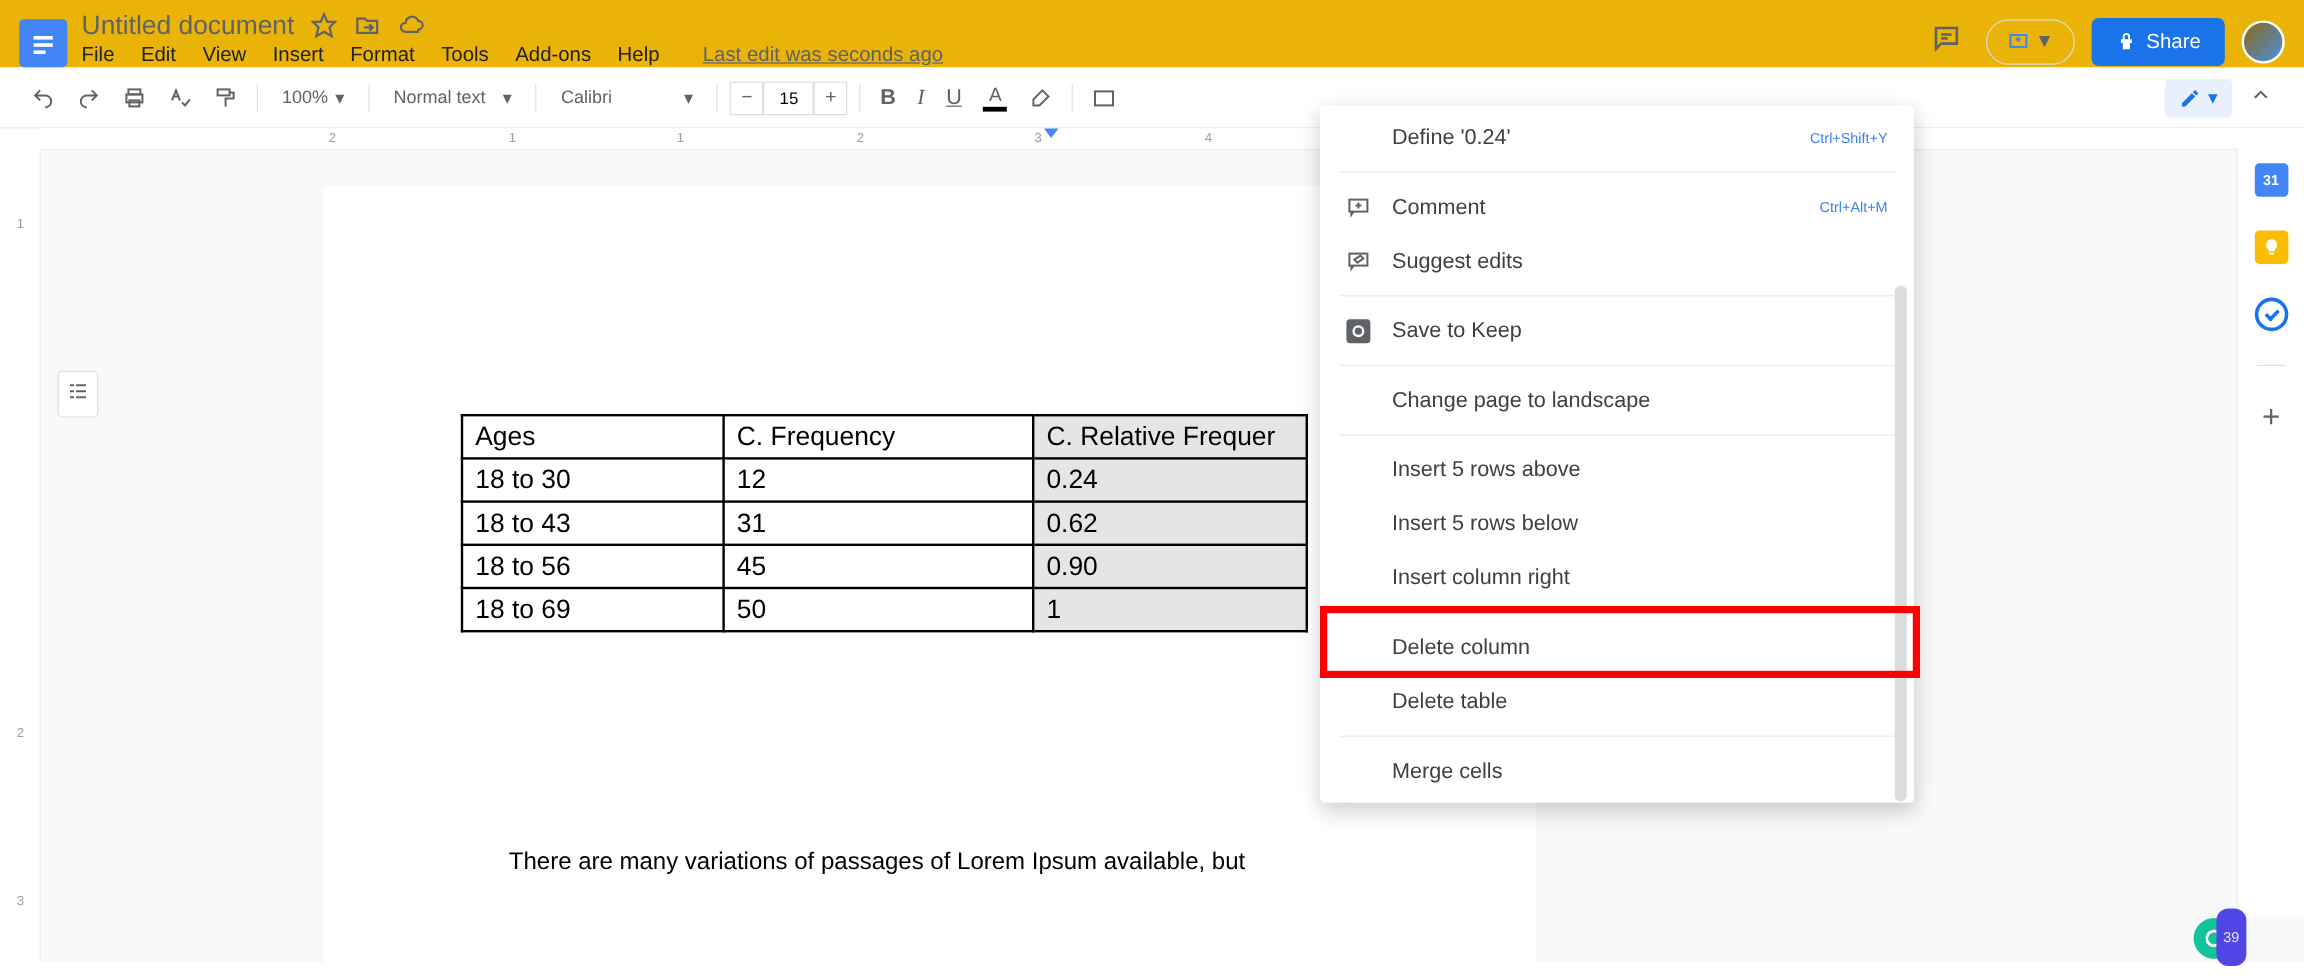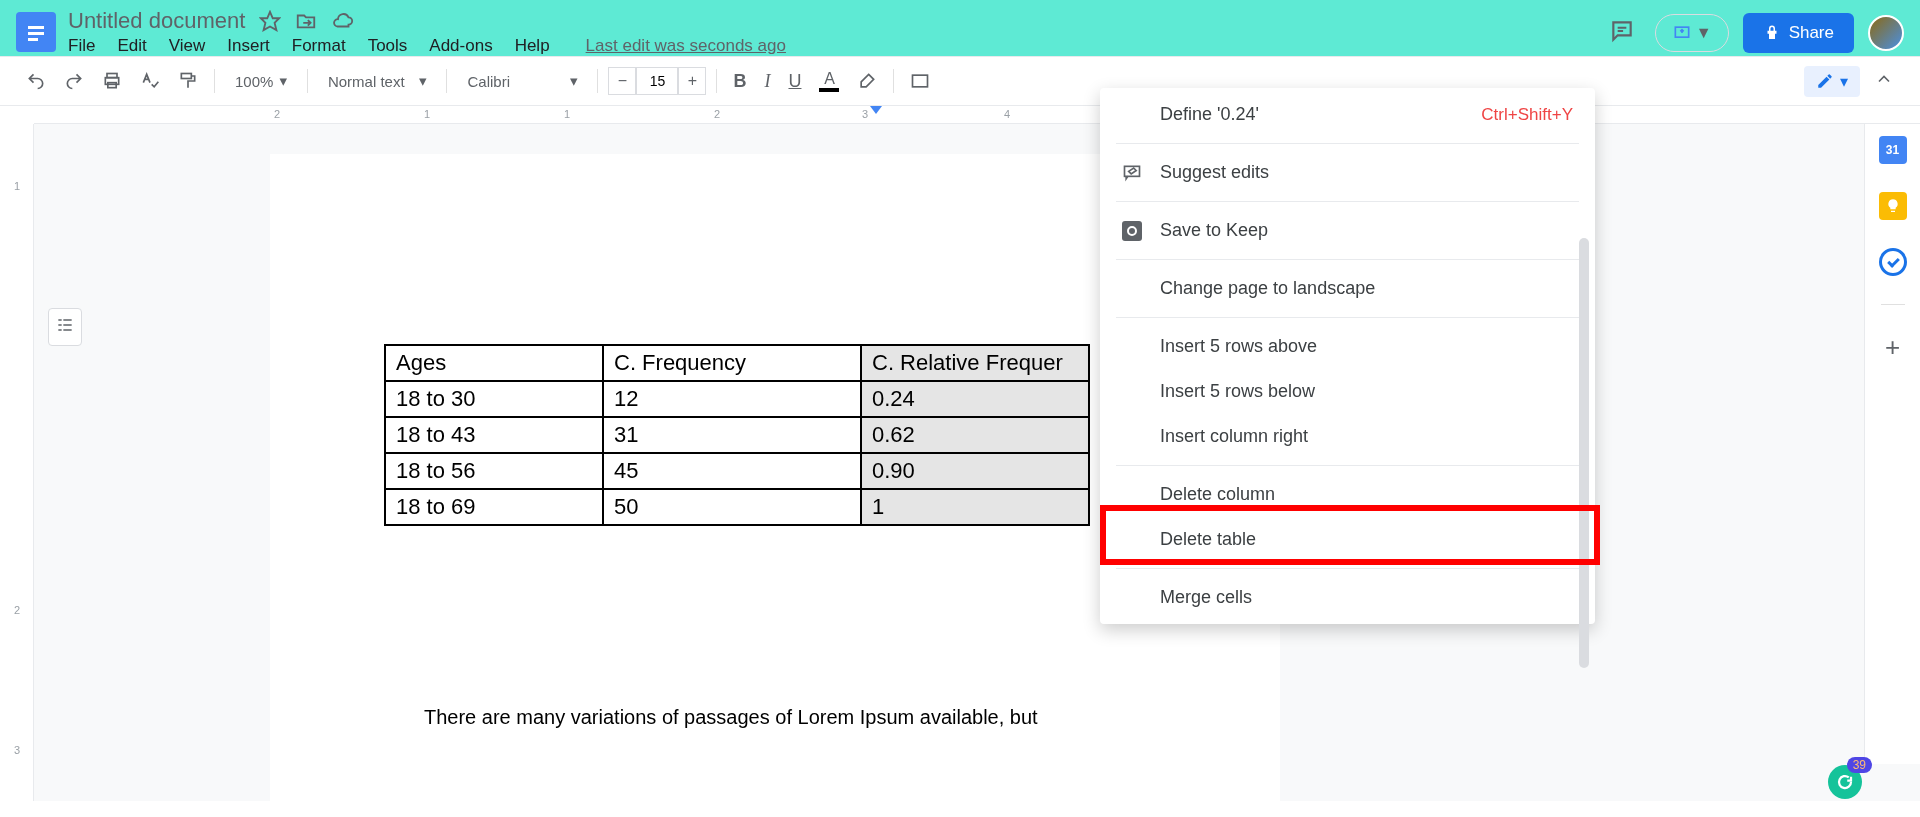--- a/index.html
+++ b/index.html
@@ -1,19 +1,19 @@
 <!DOCTYPE html>
 <html><head>
 <meta charset="utf-8">
 <style>
 * { margin: 0; padding: 0; box-sizing: border-box; font-family: Arial, sans-serif; }
 body { background: #fff; width: 1920px; height: 817px; overflow: hidden; position: relative; }
 
 
-.header { display: flex; align-items: flex-start; padding: 8px 16px 0 16px; background: #5eead4; }
+.header { display: flex; align-items: flex-end; padding: 8px 16px 0 16px; background: #eab308; }
 .logo { width: 40px; height: 40px; background: #4285f4; border-radius: 4px; display: flex; align-items: center; justify-content: center; margin-right: 12px; margin-top: 4px; }
 .logo svg { fill: #fff; }
 .title-block { flex: 1; }
 .title-row { display: flex; align-items: center; gap: 14px; margin-bottom: 2px; }
 .doc-title { font-size: 22px; color: #5f6368; }
 .title-icon { color: #5f6368; display: flex; align-items: center; }
 .menubar { display: flex; gap: 22px; align-items: center; color: #202124; font-size: 17px; }
 .menubar span { cursor: pointer; }
 .last-edit { text-decoration: underline; color: #5f6368; margin-left: 14px; }
 .header-right { display: flex; align-items: center; gap: 14px; padding-top: 4px; }
@@ -49,38 +49,38 @@
 .doc-table td.col1 { width: 218px; }
 .doc-table td.col2 { width: 258px; }
 .doc-table td.col3 { width: 228px; background: #e5e5e5; }
 .body-text { margin-top: 180px; margin-left: 154px; font-size: 20px; color: #000; max-width: 700px; }
 
 
 .ctx-menu { position: absolute; left: 1100px; top: 88px; width: 495px; background: #fff; box-shadow: 0 6px 18px rgba(0,0,0,0.2); border-radius: 4px; padding: 4px 0; font-size: 18px; color: #3c4043; z-index: 20; }
 .ctx-row { display: flex; align-items: center; padding: 12px 22px; cursor: pointer; position: relative; justify-content: space-between; }
 .ctx-icon { width: 28px; color: #5f6368; display: flex; align-items: center; }
 .ctx-label { flex: 1; padding-left: 10px; }
-.ctx-short { color: #ef4444; font-size: 17px; }
+.ctx-short { color: #3b82f6; font-size: 12px; }
 .ctx-sep { height: 1px; background: #e8eaed; margin: 6px 16px; }
 .ctx-row.no-icon .ctx-label { padding-left: 38px; }
 .highlight-box { position: absolute; border: 6px solid #ff0000; left: 1100px; top: 505px; width: 500px; height: 60px; z-index: 30; pointer-events: none; }
 .ctx-scroll { position: absolute; right: 6px; top: 150px; width: 10px; height: 430px; background: #dadce0; border-radius: 5px; }
 
 
 .side-rail { position: absolute; right: 0; top: 124px; width: 56px; display: flex; flex-direction: column; align-items: center; gap: 28px; padding-top: 12px; border-left: 1px solid #e8eaed; background: #fff; height: 640px; }
 .rail-icon { width: 28px; height: 28px; border-radius: 4px; display:flex; align-items:center; justify-content:center;}
 .rail-cal { background:#4285f4; color:#fff; font-size:12px; font-weight:bold;}
 .rail-keep { background:#fbbc04; }
 .rail-tasks { border:3px solid #1a73e8; border-radius:50%; position:relative; }
 .rail-tasks::after { content:""; position:absolute; width:8px; height:4px; border-left:3px solid #1a73e8; border-bottom:3px solid #1a73e8; transform:rotate(-45deg); left:6px; top:7px;}
 .rail-plus { color:#5f6368; font-size:26px; }
 
 
 .grammarly { position:absolute; right:58px; bottom:18px; width:34px; height:34px; border-radius:50%; background:#15c39a; display:flex; align-items:center; justify-content:center; color:#fff; font-size:14px;}
-.grammarly-badge { position:absolute; top:-8px; right:-10px; background:#4f46e5; color:#fdba74; font-size:12px; border-radius:10px; padding:1px 6px; }
+.grammarly-badge { position:absolute; top:-8px; right:-10px; background:#4f46e5; color:#e5e5e5; font-size:12px; border-radius:10px; padding:17px 6px; }
 
 .ruler-marker { position:absolute; top:0; width:0; height:0; border-left:6px solid transparent; border-right:6px solid transparent; border-top:8px solid #4285f4;}
 </style>
 </head>
 <body>
 
 <div class="header">
   <div class="logo">
     <svg width="22" height="28" viewBox="0 0 22 28">
         <rect x="3" y="8" width="16" height="3" fill="#fff"></rect>
@@ -274,20 +274,31 @@
 <div class="ctx-menu">
   <div class="ctx-row no-icon">
     <span class="ctx-label">Define '0.24'</span>
     <span class="ctx-short">Ctrl+Shift+Y</span>
   </div>
   <div class="ctx-sep"></div>
   <div class="ctx-row">
     <span class="ctx-icon">
         <svg width="20" height="20" viewBox="0 0 24 24" fill="none" stroke="#5f6368" stroke-width="2">
           <rect x="3" y="4" width="18" height="12"></rect>
+          <path d="M9 10h6M12 7v6"></path>
+          <path d="M7 16l-2 3v-3"></path>
+        </svg>
+      </span>
+    <span class="ctx-label">Comment</span>
+    <span class="ctx-short">Ctrl+Alt+M</span>
+  </div>
+  <div class="ctx-row">
+    <span class="ctx-icon">
+        <svg width="20" height="20" viewBox="0 0 24 24" fill="none" stroke="#5f6368" stroke-width="2">
+          <rect x="3" y="4" width="18" height="12"></rect>
           <path d="M7 16l-2 3v-3"></path>
           <path d="M8 10l6-4 3 3-6 4z"></path>
         </svg>
       </span>
     <span class="ctx-label">Suggest edits</span>
   </div>
   <div class="ctx-sep"></div>
   <div class="ctx-row">
     <span class="ctx-icon">
         <span style="display:inline-block;width:20px;height:20px;background:#5f6368;border-radius:3px;position:relative">

